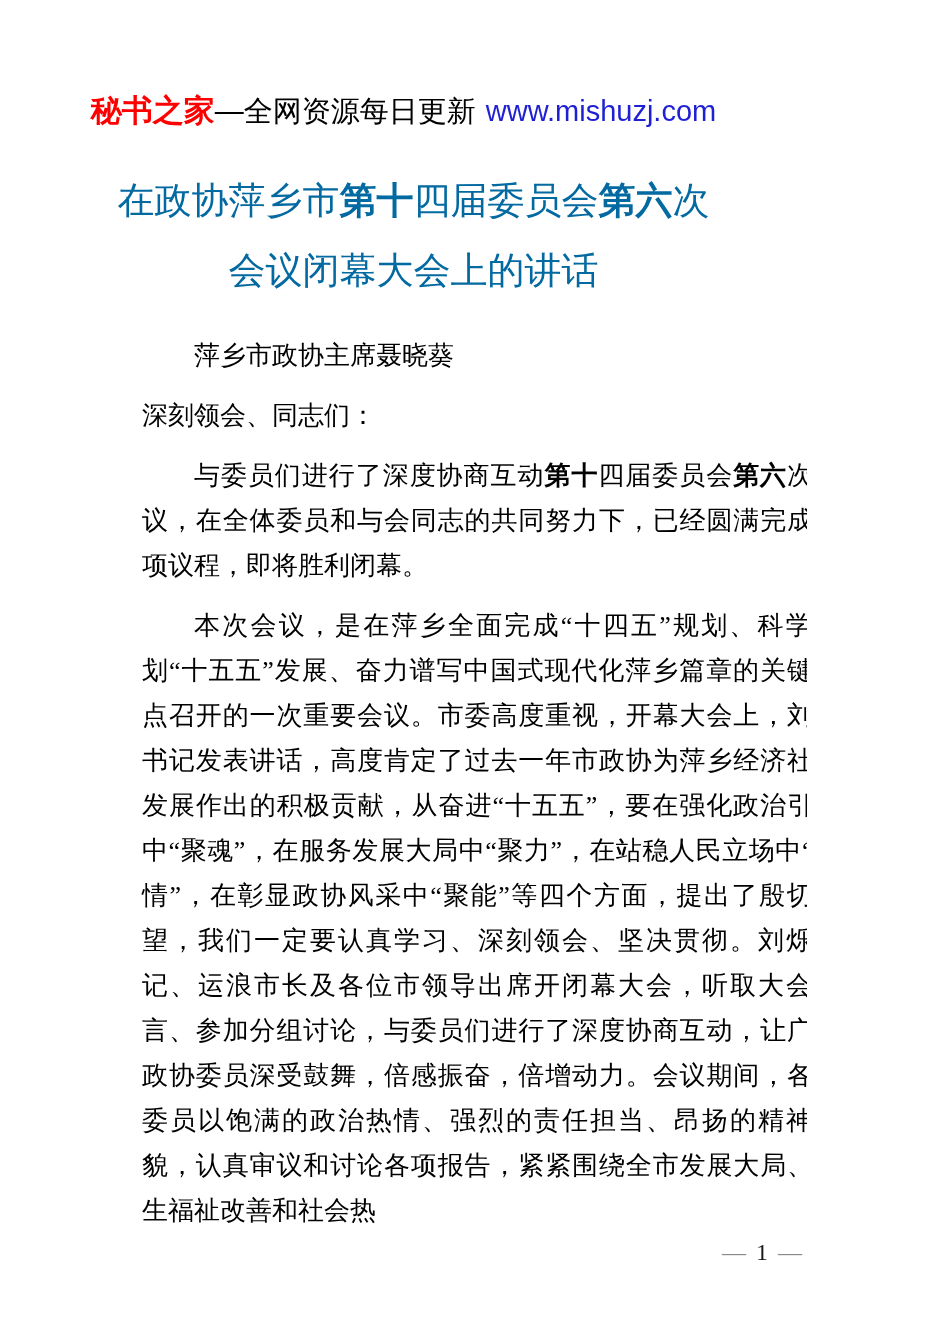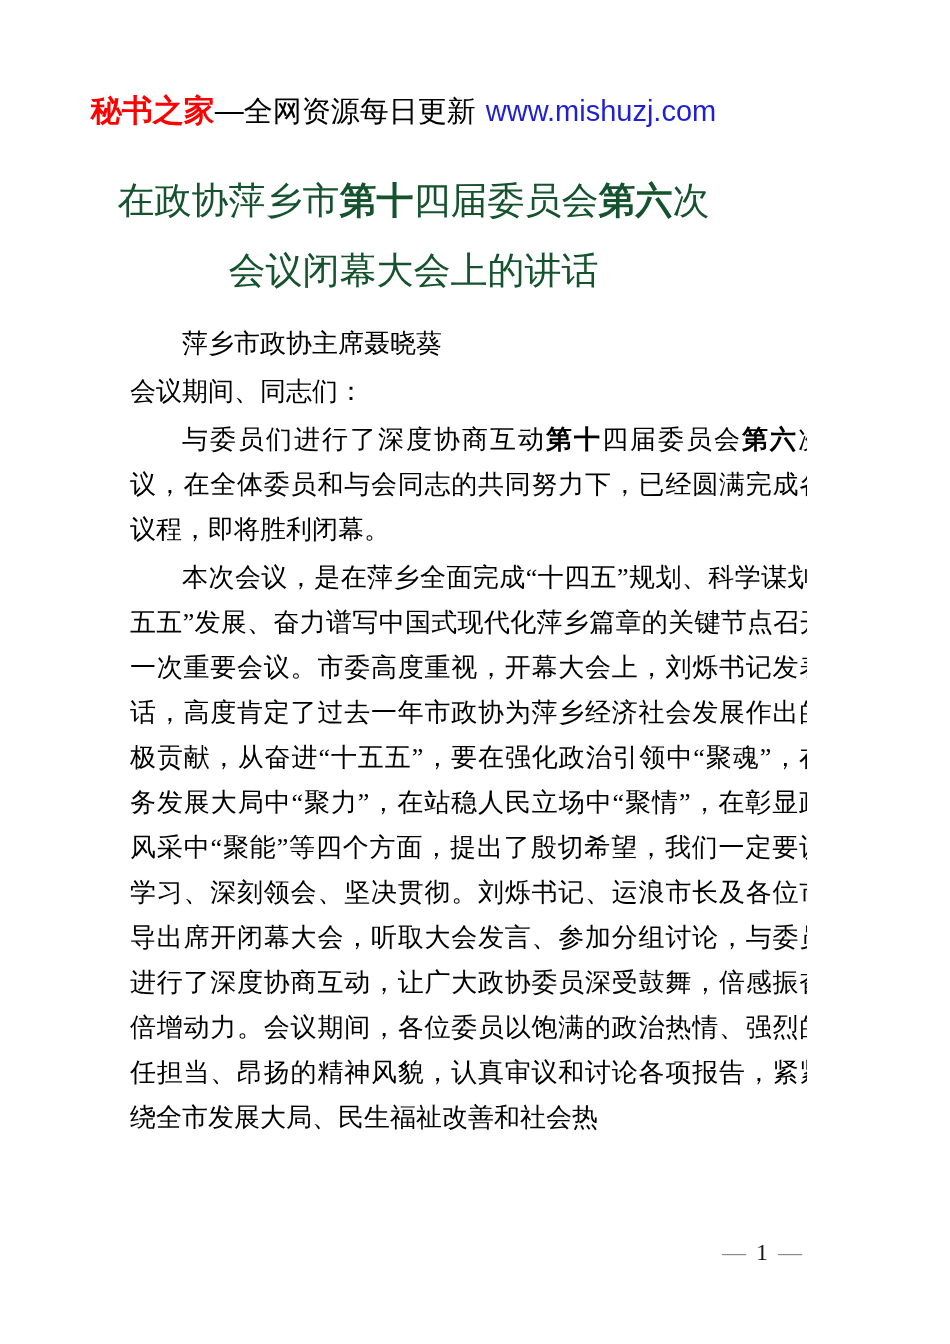--- a/index.html
+++ b/index.html
@@ -33,34 +33,34 @@
   .title {
     position: absolute;
     top: 166px;
     left: 108px;
     right: 88px;
     text-align: center;
     font-family: "Liberation Sans", sans-serif;
     font-size: 37px;
     font-weight: normal;
     line-height: 70px;
-    color: #14532d;
+    color: #0369a1;
   }
   .title span.b { font-weight: bold; }
   
   .body {
     position: absolute;
     top: 318px;
     left: 127px;
     width: 728px;
     font-size: 26px;
     line-height: 45px;
     text-align: justify;
   }
-  .body p { margin: 3px; }
+  .body p { margin: 15px; }
   .body p.indent2 { text-indent: 52px; }
   .body p.para span.b { font-weight: bold; }
   
   .footer {
     position: absolute;
     top: 1237px;
     left: 722px;
     font-size: 24px;
     line-height: 30px;
     white-space: nowrap;
@@ -75,21 +75,21 @@
 <div class="page">
 
   <div class="header">
     <span class="site">秘书之家</span><span class="sep">—</span><span class="tag">全网资源每日更新</span><span class="url">www.mishuzj.com</span>
   </div>
 
   <h1 class="title"><span>在政协萍乡市</span><span class="b">第十</span><span>四届委员会</span><span class="b">第六</span><span>次会议闭幕大会上的讲话</span></h1>
 
   <div class="body">
     <p class="indent2">萍乡市政协主席聂晓葵</p>
-    <p>会议期间、同志们：</p>
+    <p>深刻领会、同志们：</p>
     <p class="para indent2"><span>与委员们进行了深度协商互动</span><span class="b">第十</span><span>四届委员会</span><span class="b">第六</span><span>次会议，在全体委员和与会同志的共同努力下，已经圆满完成各项议程，即将胜利闭幕。</span></p>
     <p class="para indent2"><span>本次会议，是在萍乡全面完成“十四五”规划、科学谋划“十五五”发展、奋力谱写中国式现代化萍乡篇章的关键节点召开的一次重要会议。市委高度重视，开幕大会上，刘烁书记发表讲话，高度肯定了过去一年市政协为萍乡经济社会发展作出的积极贡献，从奋进“十五五”，要在强化政治引领中“聚魂”，在服务发展大局中“聚力”，在站稳人民立场中“聚情”，在彰显政协风采中“聚能”等四个方面，提出了殷切希望，我们一定要认真学习、深刻领会、坚决贯彻。刘烁书记、运浪市长及各位市领导出席开闭幕大会，听取大会发言、参加分组讨论，与委员们进行了深度协商互动，让广大政协委员深受鼓舞，倍感振奋，倍增动力。会议期间，各位委员以饱满的政治热情、强烈的责任担当、昂扬的精神风貌，认真审议和讨论各项报告，紧紧围绕全市发展大局、民生福祉改善和社会热</span></p>
   </div>
 
   <div class="footer">
     <span class="dash">—</span><span class="num">1</span><span class="dash">—</span>
   </div>
 
 </div>
 

